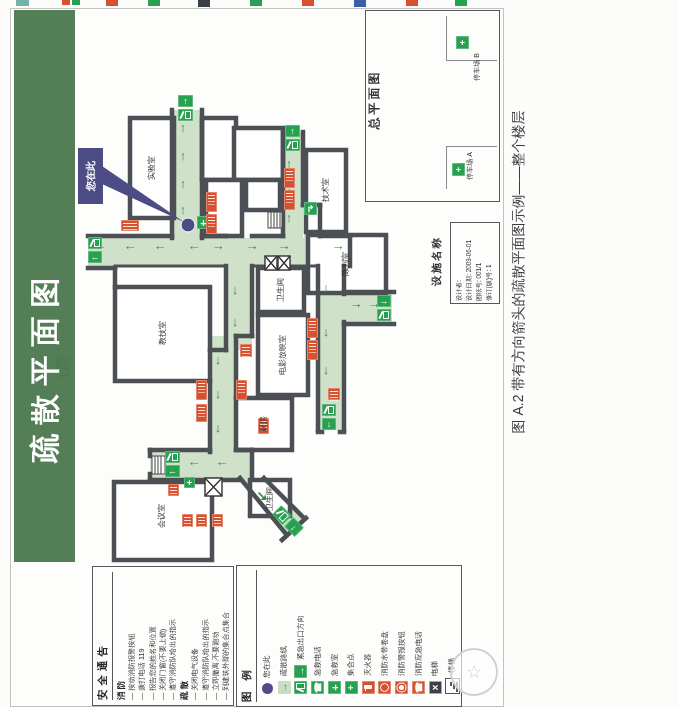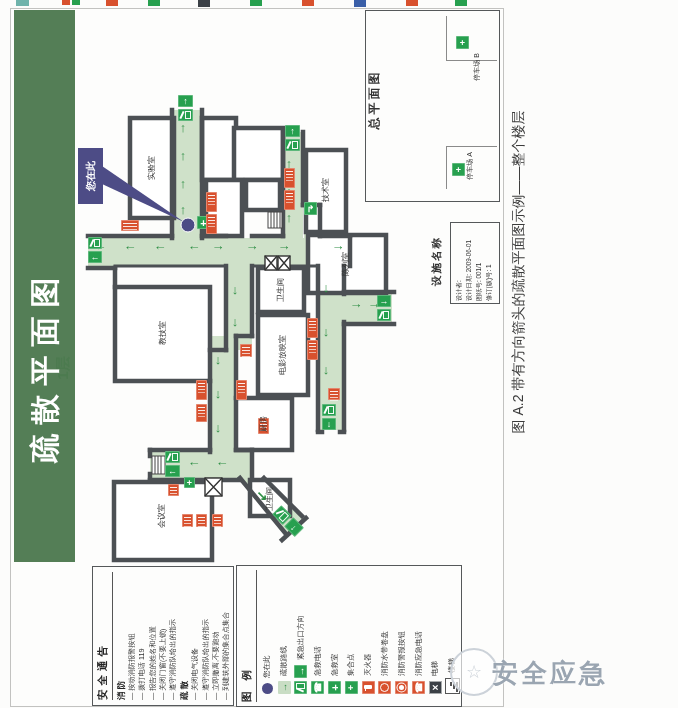--- a/index.html
+++ b/index.html
@@ -403,15 +403,14 @@
         <span class="lg-label">楼梯</span>
       </div>
     </div>
   </div>
 
   <span class="vlab" style="left:298px;top:259px;width:440px;line-height:26px;font-size:14px;color:#3a3a3a;">图 A.2  带有方向箭头的疏散平面图示例——整个楼层</span>
 
   <div class="wm-circle">
       <span>☆</span>
     </div>
-  <div class="wm-text">安全应急</div>
 
 </div>
 
 </body></html>

